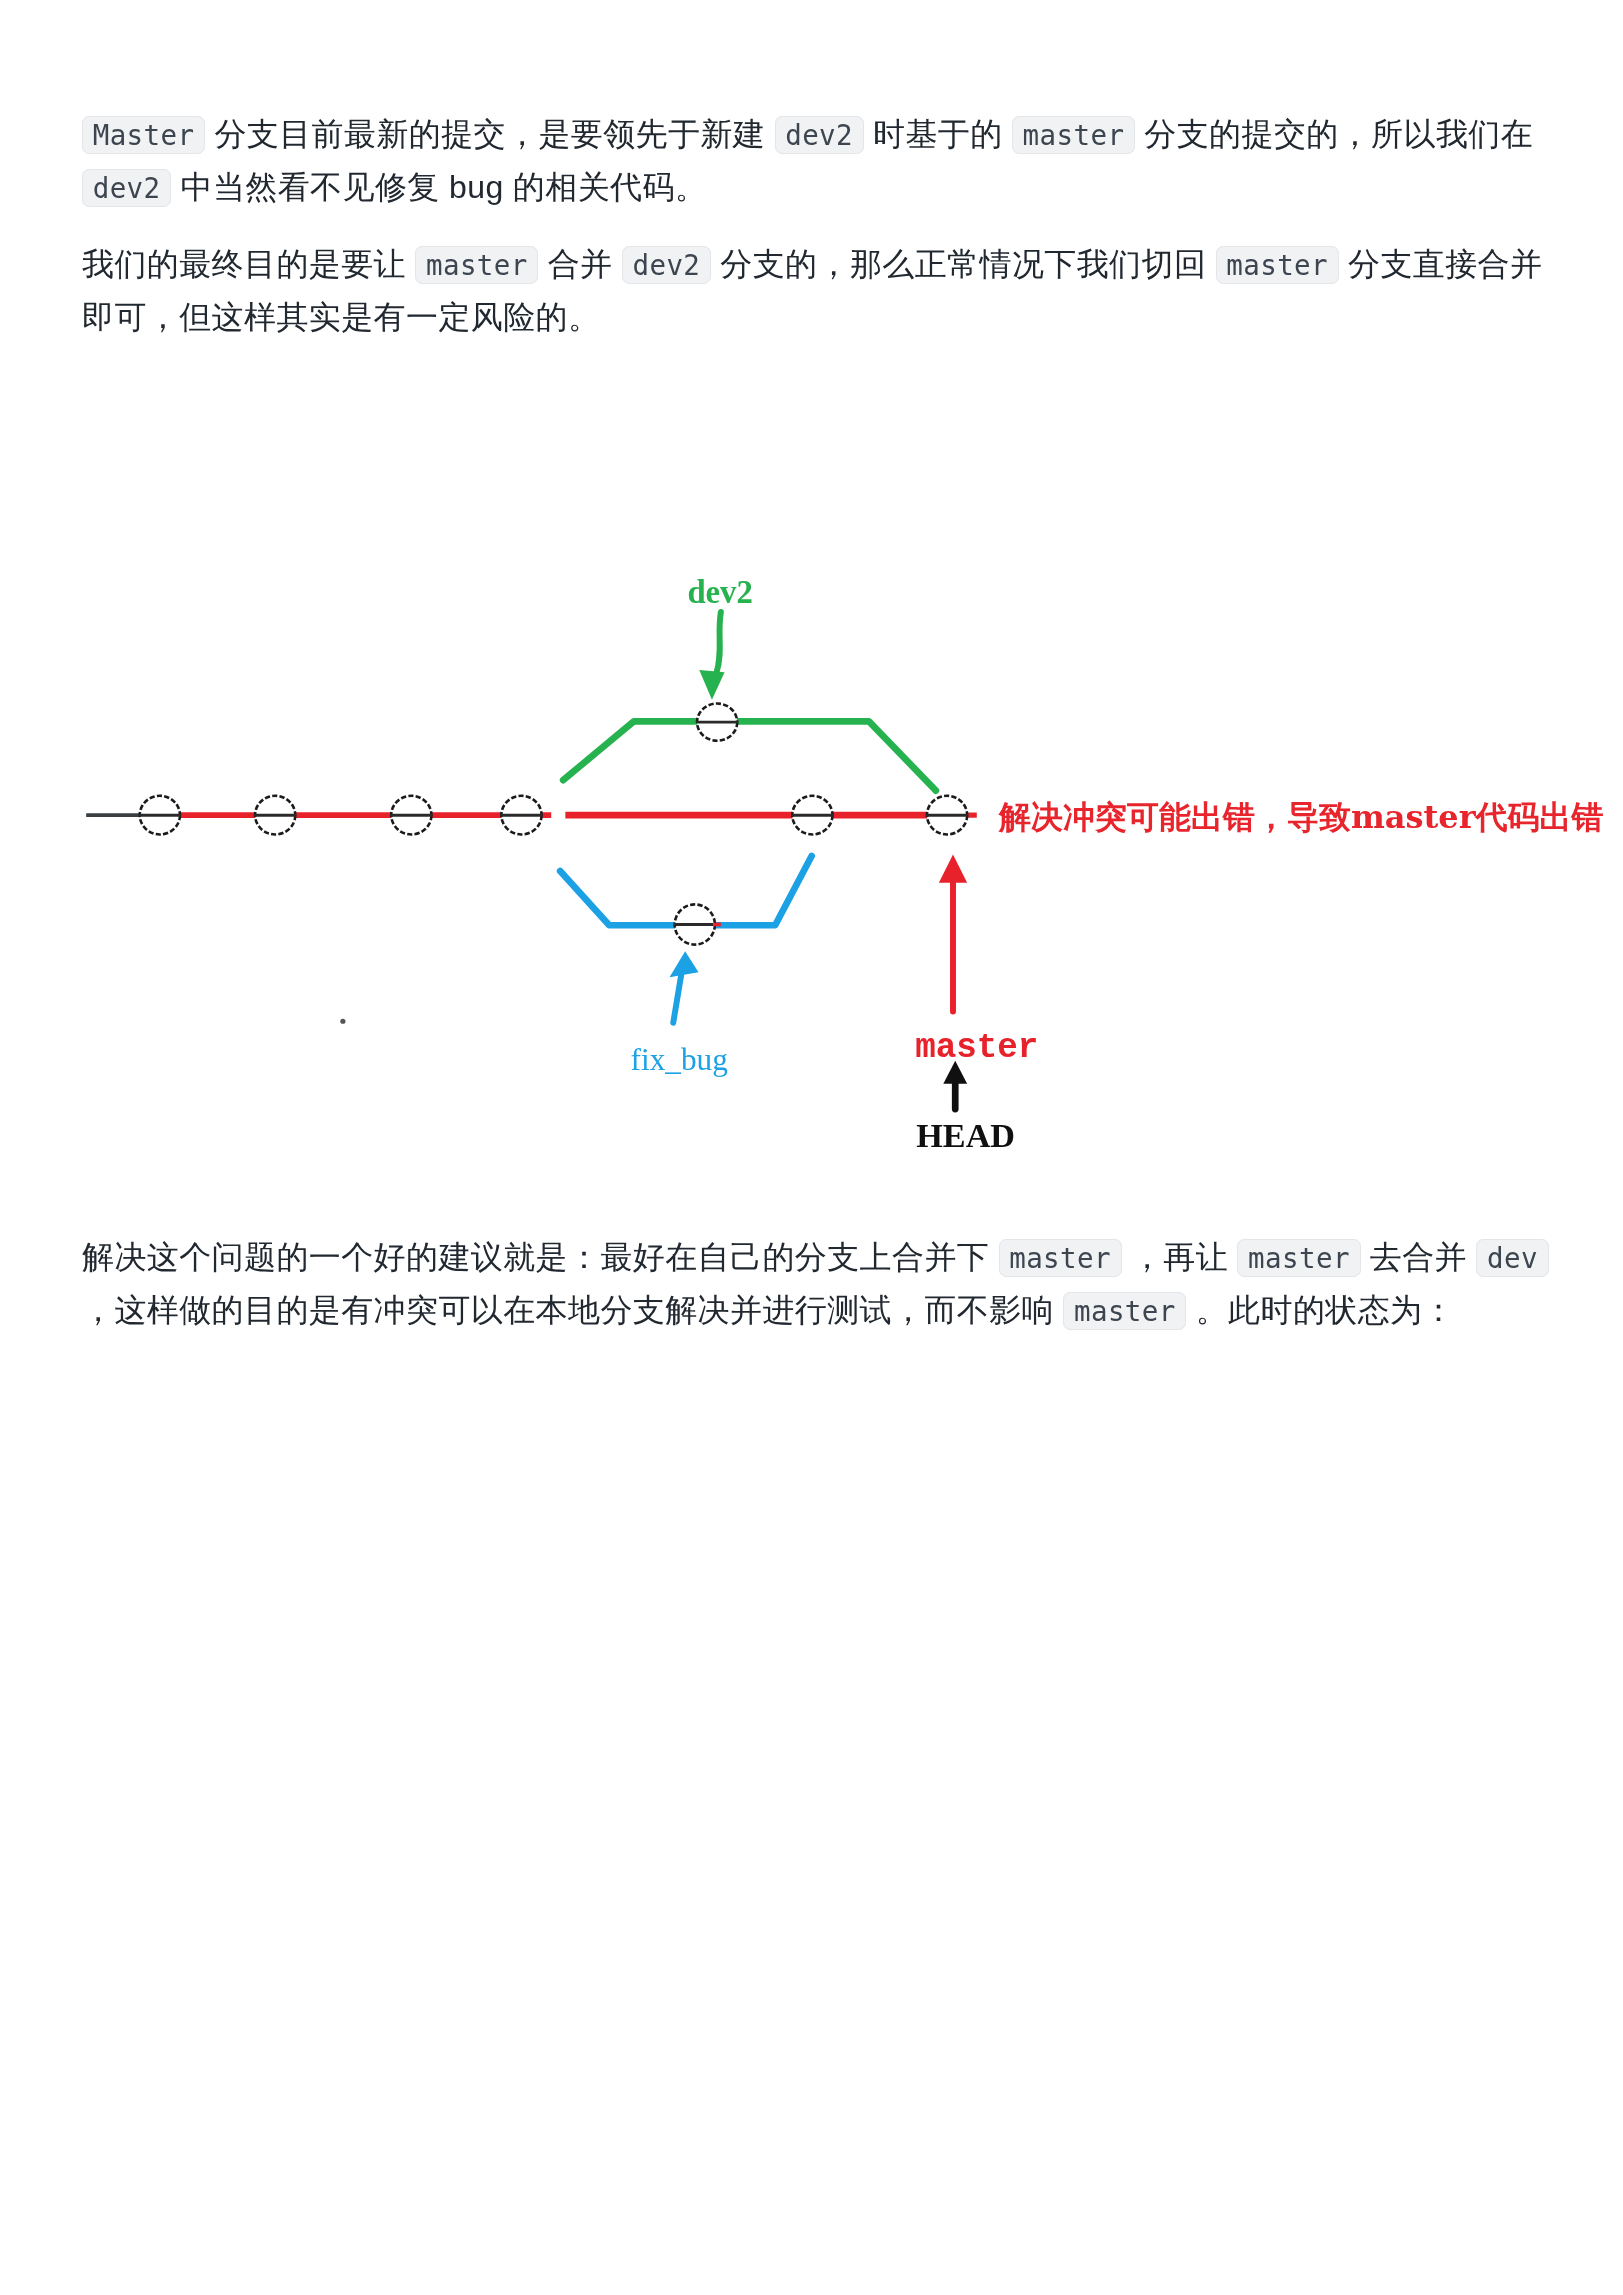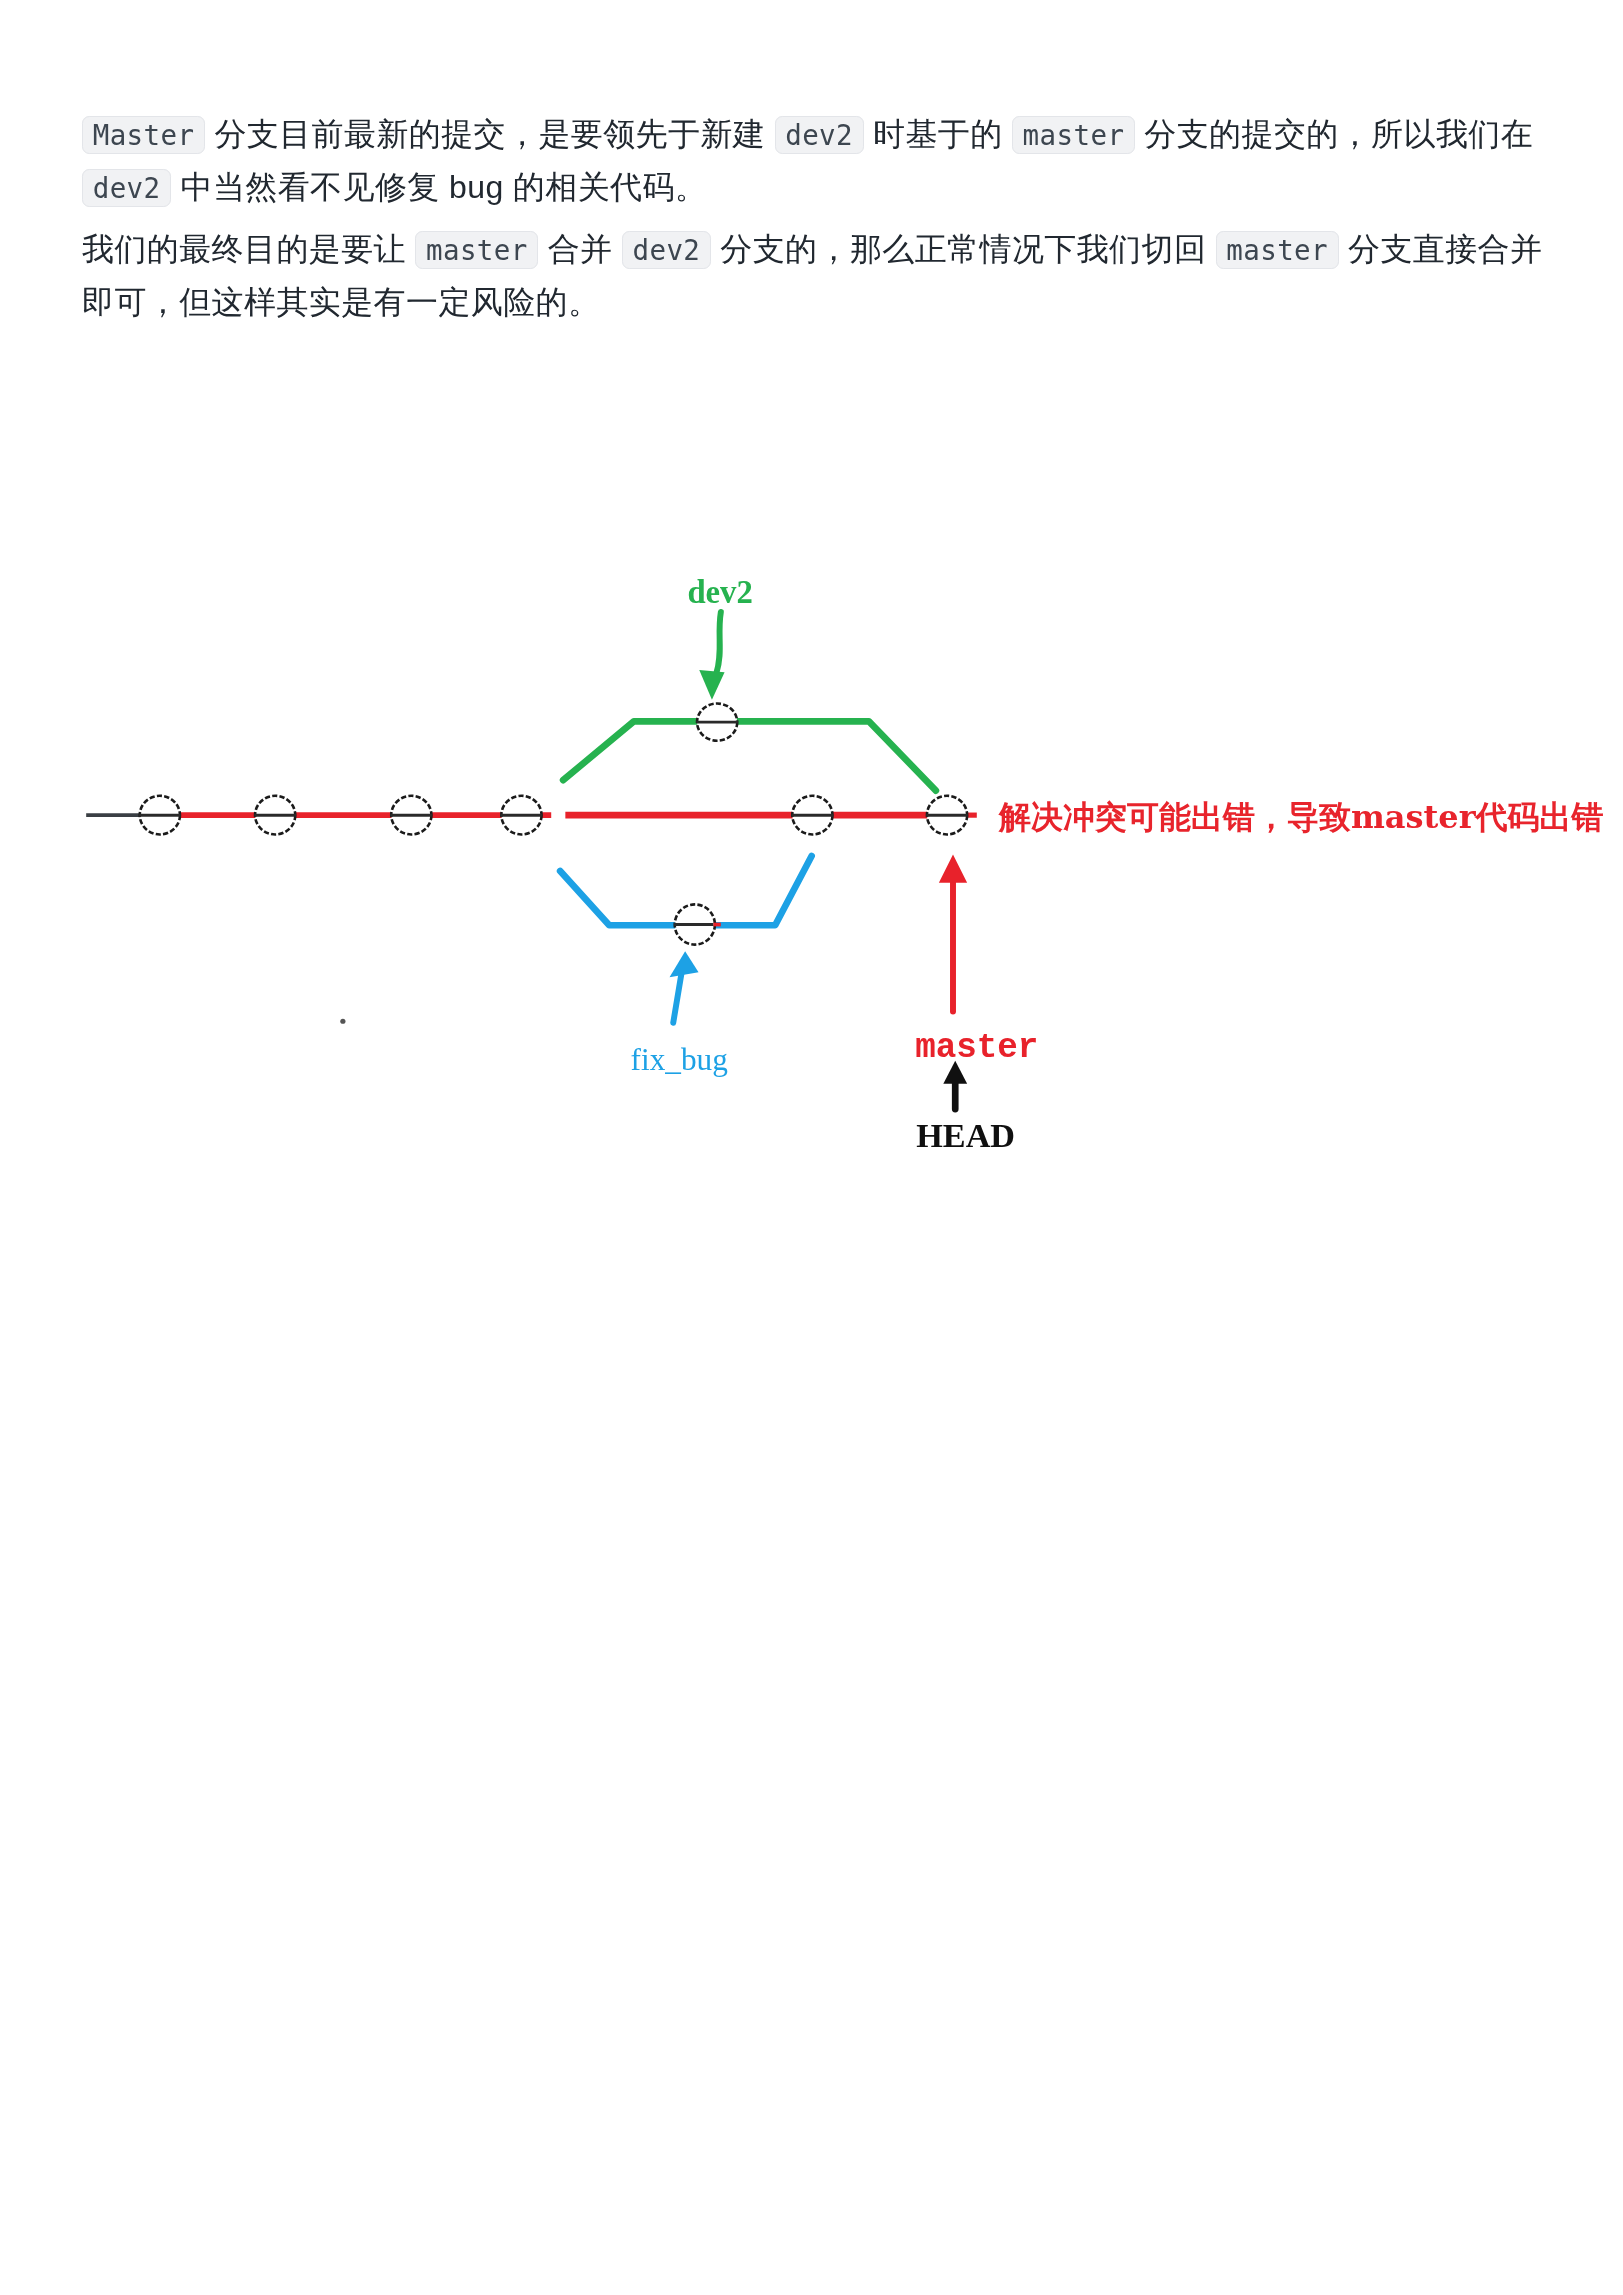--- a/index.html
+++ b/index.html
@@ -16,21 +16,22 @@
   .lbl-serif{font-family:"Liberation Serif","DejaVu Serif",serif;}
   .lbl-mono{font-family:"Liberation Mono","DejaVu Sans Mono",monospace;}
   .kai{font-family:"DejaVu Serif","Liberation Serif",serif;}
 </style>
 </head>
 <body>
 
 <div class="page">
 
   <p class="para" style="top:76px"><code class="chip">Master</code><span> 分支目前最新的提交，是要领先于新建 </span><code class="chip">dev2</code><span> 时基于的 </span><code class="chip">master</code><span> 分支的提交的，所以我们在 </span><code class="chip">dev2</code><span> 中当然看不见修复 bug 的相关代码。</span></p>
-  <p class="para" style="top:191px"><span>我们的最终目的是要让 </span><code class="chip">master</code><span> 合并 </span><code class="chip">dev2</code><span> 分支的，那么正常情况下我们切回 </span><code class="chip">master</code><span> 分支直接合并即可，但这样其实是有一定风险的。</span></p>
+  <p class="para" style="top:206px"><span>我们的最终目的是要让 </span><code class="chip">master</code><span> 合并 </span><code class="chip">dev2</code><span> 分支的，那么正常情况下我们切回 </span><code class="chip">master</code><span> 分支直接合并即可，但这样其实是有一定风险的。</span></p>
+  <p class="para" style="top:1199px"><span>解决这个问题的一个好的建议就是：最好在自己的分支上合并下 </span><code class="chip">master</code><span> ，再让 </span><code class="chip">master</code><span> 去合并 </span><code class="chip">dev</code><span> ，这样做的目的是有冲突可以在本地分支解决并进行测试，而不影响 </span><code class="chip">master</code><span> 。此时的状态为：</span></p>
 
   <svg class="diagram" style="top:551px" width="1624" height="625" viewBox="0 740 2181 840">
 
     <line x1="115" y1="1095" x2="192" y2="1095" stroke="#3a3f44" stroke-width="5"></line>
     <line x1="192" y1="1095" x2="740" y2="1095" stroke="#e8222b" stroke-width="8"></line>
     <line x1="759" y1="1095" x2="1246" y2="1095" stroke="#e8222b" stroke-width="9"></line>
     <line x1="1296" y1="1095" x2="1312" y2="1095" stroke="#e8222b" stroke-width="7"></line>
 
     <polyline points="756,1048 851,969 1167,969 1257,1062" fill="none" stroke="#26b24f" stroke-width="9" stroke-linejoin="round" stroke-linecap="round"></polyline>
 

